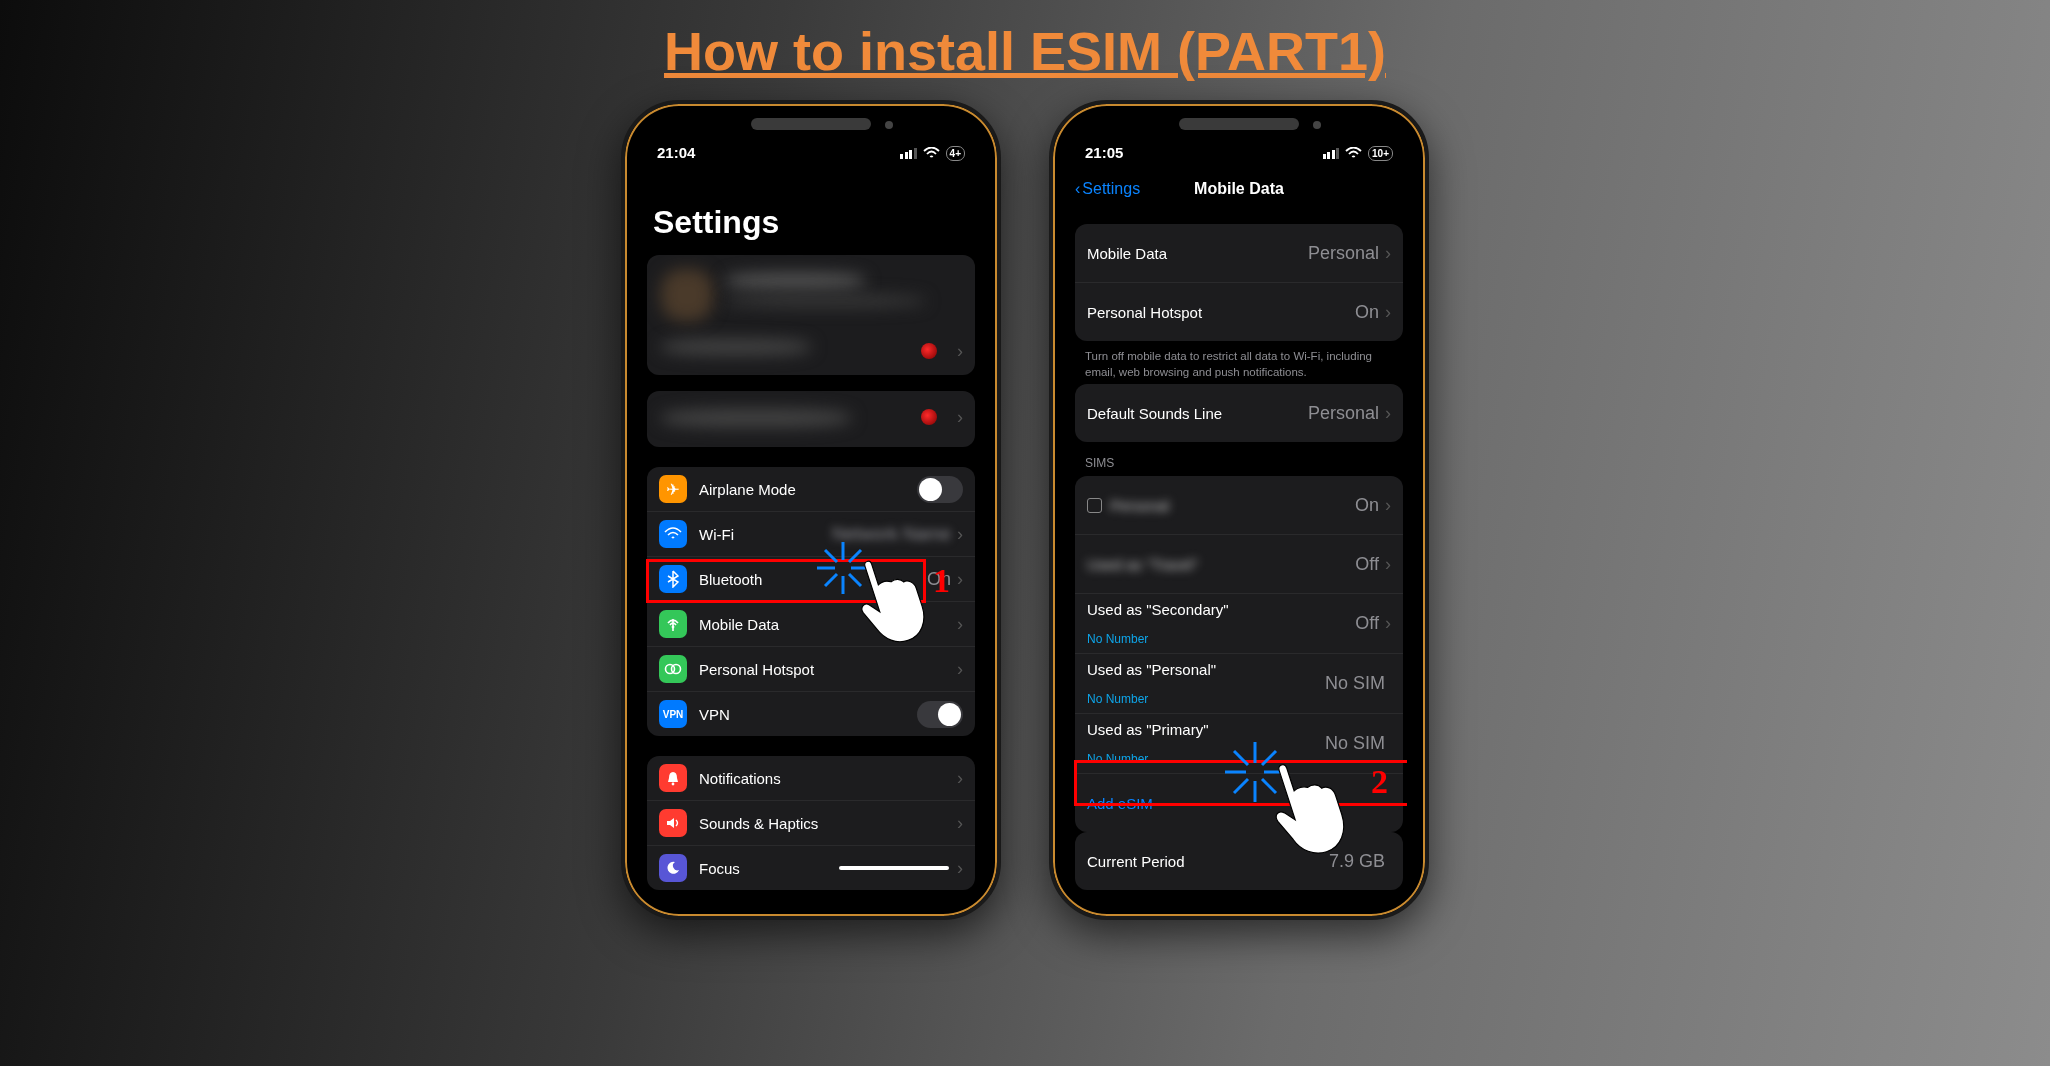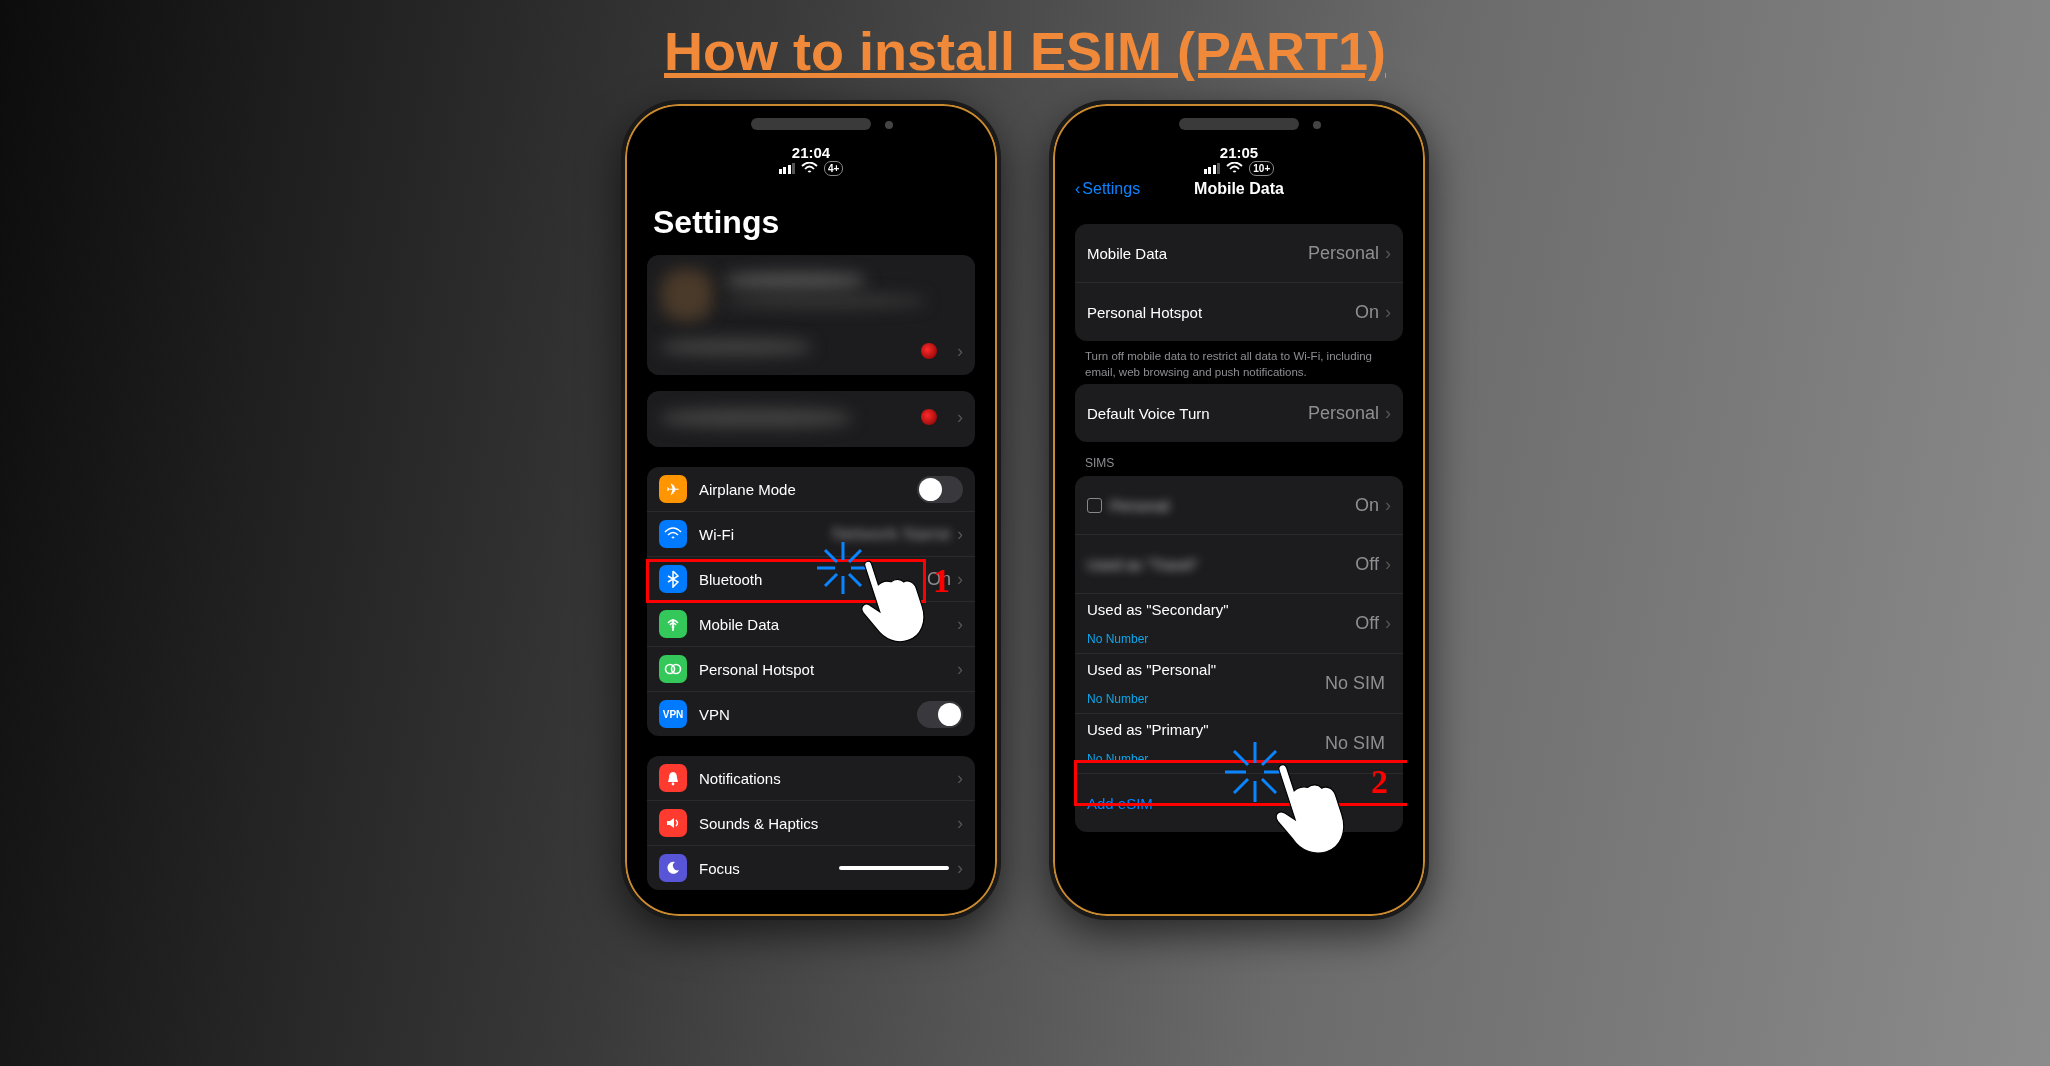--- a/index.html
+++ b/index.html
@@ -2,21 +2,21 @@
 <html><head>
 <meta charset="utf-8">
 <style>
   html,body{margin:0;padding:0;width:2050px;height:1066px;overflow:hidden;font-family:-apple-system,Helvetica,Arial,sans-serif;}
   body{background:linear-gradient(100deg,#0c0c0c 0%,#3a3a3a 35%,#6b6b6b 65%,#8c8c8c 100%);}
   .title{width:100%;text-align:center;font-size:54px;font-weight:800;color:#f08a3a;text-decoration:underline;padding-top:20px;}
   .phones{display:flex;justify-content:center;gap:48px;margin-top:18px;}
   .phone{position:relative;width:380px;height:820px;border-radius:58px;background:#000;border:4px solid #1a1a1a;box-shadow:0 0 0 2px #c98a2f inset,0 14px 40px rgba(0,0,0,.6);padding:18px 18px 22px 18px;box-sizing:border-box;color:#fff;}
   .notch{position:absolute;top:14px;left:50%;transform:translateX(-50%);width:120px;height:12px;background:#3a3a3a;border-radius:8px;}
   .notch::after{content:"";position:absolute;right:-22px;top:3px;width:8px;height:8px;border-radius:50%;background:#444;}
-  .status{display:flex;justify-content:space-between;align-items:center;font-size:15px;font-weight:600;margin-top:22px;padding:0 14px;flex-direction:column;}
+  .status{display:flex;justify-content:space-between;align-items:flex-end;font-size:15px;font-weight:600;margin-top:22px;padding:0 14px;}
   .sicons{display:flex;align-items:center;gap:6px;}
   .bars{display:flex;align-items:flex-end;gap:1.5px;}
   .bars span{width:3px;background:#fff;}
   .bars span:nth-child(1){height:5px;}.bars span:nth-child(2){height:7px;}.bars span:nth-child(3){height:9px;}.bars span:nth-child(4){height:11px;background:#555;}
   .batt{display:flex;align-items:center;gap:2px;}
   .batt .pill{font-size:10px;border:1px solid #888;border-radius:7px;padding:0 3px;line-height:13px;}
   .screen{position:absolute;left:18px;right:18px;top:62px;bottom:22px;overflow:hidden;}
   
   .p1-title{font-size:32px;font-weight:700;margin:38px 0 14px 10px;}
   .card{background:#1c1c1e;border-radius:12px;margin:0 4px;overflow:hidden;}
@@ -252,21 +252,21 @@
         <div class="row2">
           <span class="lbl">Personal Hotspot</span>
           <span class="val">On</span>
           <span class="chev">›</span>
         </div>
       </div>
       <div class="hint">Turn off mobile data to restrict all data to Wi-Fi, including email, web browsing and push notifications.</div>
 
       <div class="card">
         <div class="row2">
-          <span class="lbl">Default Voice Turn</span>
+          <span class="lbl">Default Sounds Line</span>
           <span class="val">Personal</span>
           <span class="chev">›</span>
         </div>
       </div>
 
       <div class="shead">SIMs</div>
       <div class="card" id="sims-card">
           <div class="row2">
             <span class="checktiny"></span>
             <div class="col">
@@ -302,20 +302,26 @@
               <span>Used as "Primary"</span>
               <span class="sub">No Number</span>
             </div>
             <span class="val">No SIM</span>
           </div>
           <div class="row2">
             <span class="link">Add eSIM</span>
           </div>
         </div>
 
+      <div class="card">
+        <div class="row2">
+          <span class="lbl">Current Period</span>
+          <span class="val" style="color:#8e8e93;">7.9 GB</span>
+        </div>
+      </div>
 
       <div class="bord" style="left:3px;top:594px;width:338px;height:46px;"></div>
       <div class="num" style="left:300px;top:597px;">2</div>
       <div class="tap" style="left:150px;top:572px;">
         <svg width="150" height="150">
           <g class="starburst" transform="translate(34,34)">
             <line x1="0" y1="-30" x2="0" y2="-9"></line>
               <line x1="0" y1="30" x2="0" y2="9"></line>
             <line x1="-30" y1="0" x2="-9" y2="0"></line>
               <line x1="30" y1="0" x2="9" y2="0"></line>

